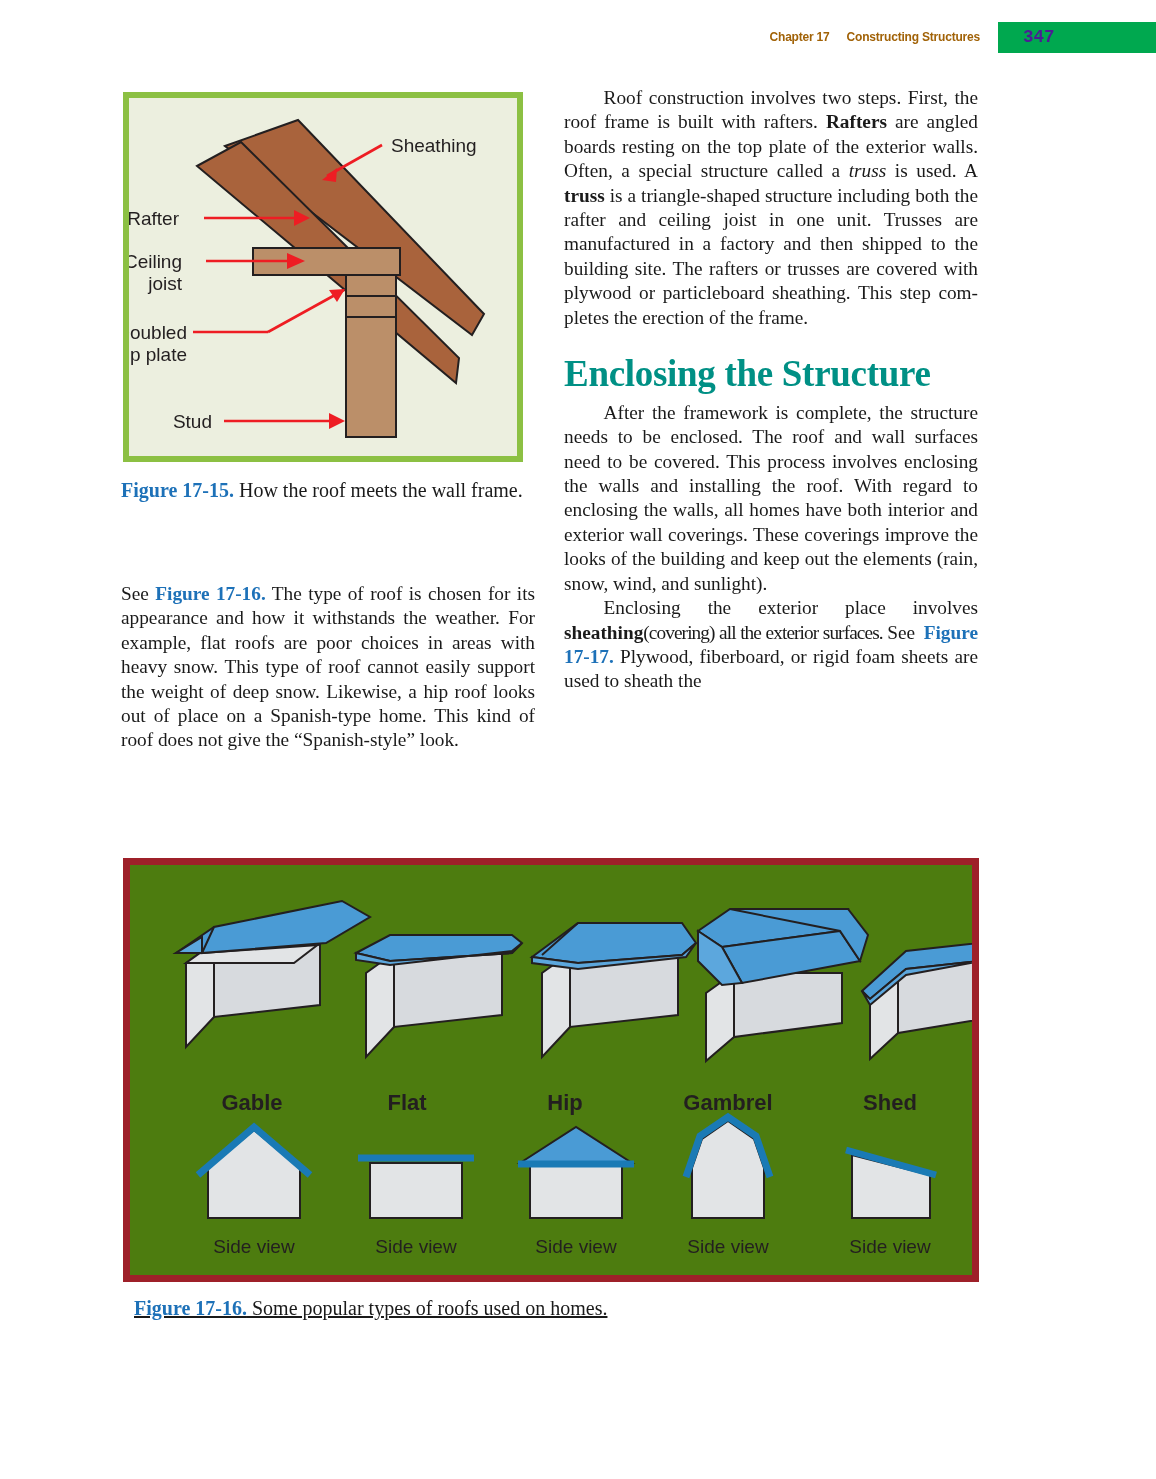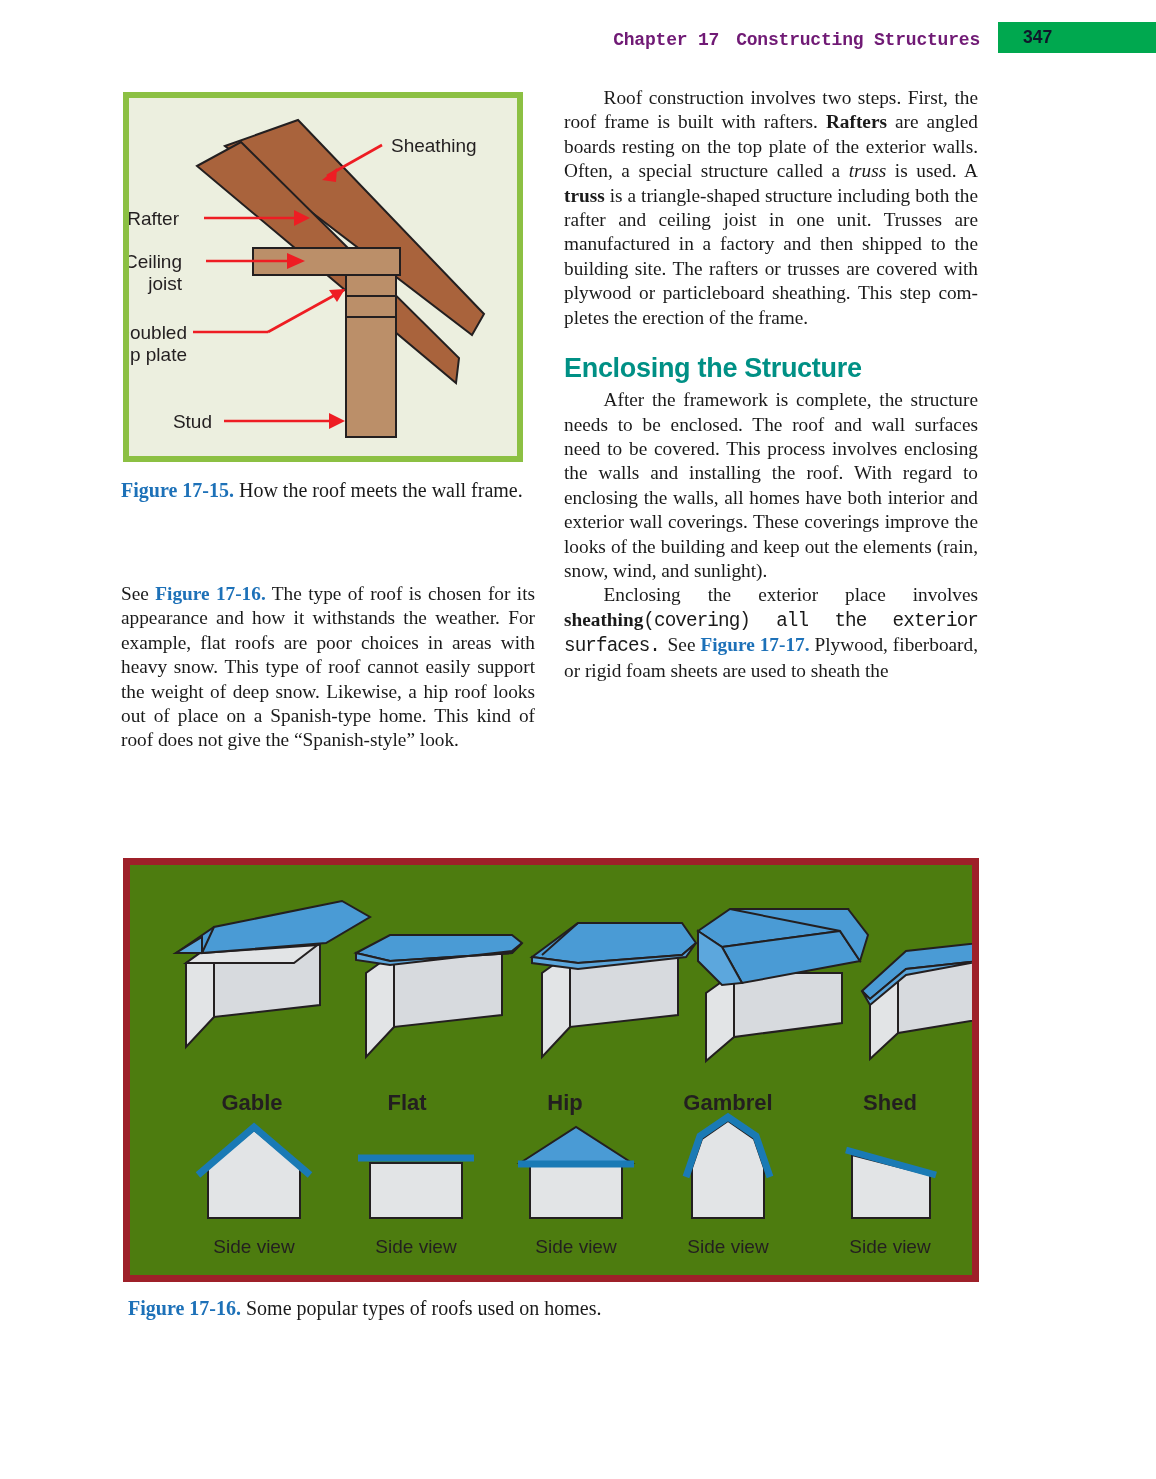--- a/index.html
+++ b/index.html
@@ -21,46 +21,46 @@
     position: absolute;
     top: 28px;
     right: 0px;
     left: 0;
     height: 30px;
   }
   #running-head .rh-text {
     position: absolute;
     right: 176px;
     top: 2px;
-    font-family: Liberation Mono, monospace;
-    font-weight: bold;
-    font-size: 18px;
+    font-family: Liberation Sans, sans-serif;
+    font-weight: bold;
+    font-size: 12px;
     letter-spacing: -0.2px;
-    color: #701a75;
+    color: #a16207;
     white-space: nowrap;
   }
   #running-head .rh-text .chap {
     margin-right: 17px;
   }
   #running-head .page-badge {
     position: absolute;
     right: 0px;
     top: -6px;
     width: 158px;
     height: 31px;
     background: #00a84f;
   }
   #running-head .page-badge span {
     position: absolute;
     left: 25px;
     top: 5px;
-    font-family: Liberation Sans, sans-serif;
+    font-family: Liberation Mono, monospace;
     font-weight: bold;
     font-size: 17.5px;
-    color: #0f172a;
+    color: #4c1d95;
   }
 
   
   .col {
     position: absolute;
     width: 414px;
     font-size: 19.3px;
     line-height: 1.265;
     text-align: justify;
   }
@@ -76,23 +76,23 @@
   .figref {
     color: #1d71b8;
     font-weight: bold;
   }
   .term-bold-i {
     font-weight: bold;
   }
   .term-i { font-style: italic; }
 
   h2.section-head {
-    font-family: Liberation Sans, sans-serif;
+    font-family: Liberation Serif, serif;
     color: #009085;
-    font-size: 27px;
+    font-size: 37px;
     font-weight: bold;
     margin: 21px 0 3px 0;
     letter-spacing: -0.3px;
   }
 
   
   .caption {
     position: absolute;
     font-size: 20px;
     line-height: 1.265;
@@ -126,23 +126,23 @@
     left: 123px;
     top: 858px;
     width: 856px;
     height: 424px;
     border: 7px solid #9e2029;
     background: #4d7c0f;
     box-sizing: border-box;
   }
   #fig1716 svg { display: block; }
 
-  #cap1716 { left: 128px; top: 1296px; width: 700px; }
-
-  .tight { letter-spacing: -0.9px; word-spacing: -3.3px; font-family: Liberation Mono, monospace; }
+  #cap1716 { left: 134px; top: 1296px; width: 700px; text-decoration: underline; }
+
+  .tight { letter-spacing: -0.9px; word-spacing: -3.3px; }
 </style>
 </head>
 <body>
 
 <div id="running-head">
   <div class="rh-text">
     <span class="chap">Chapter 17</span><span>Constructing Structures</span>
   </div>
   <div class="page-badge">
     <span>347</span>

